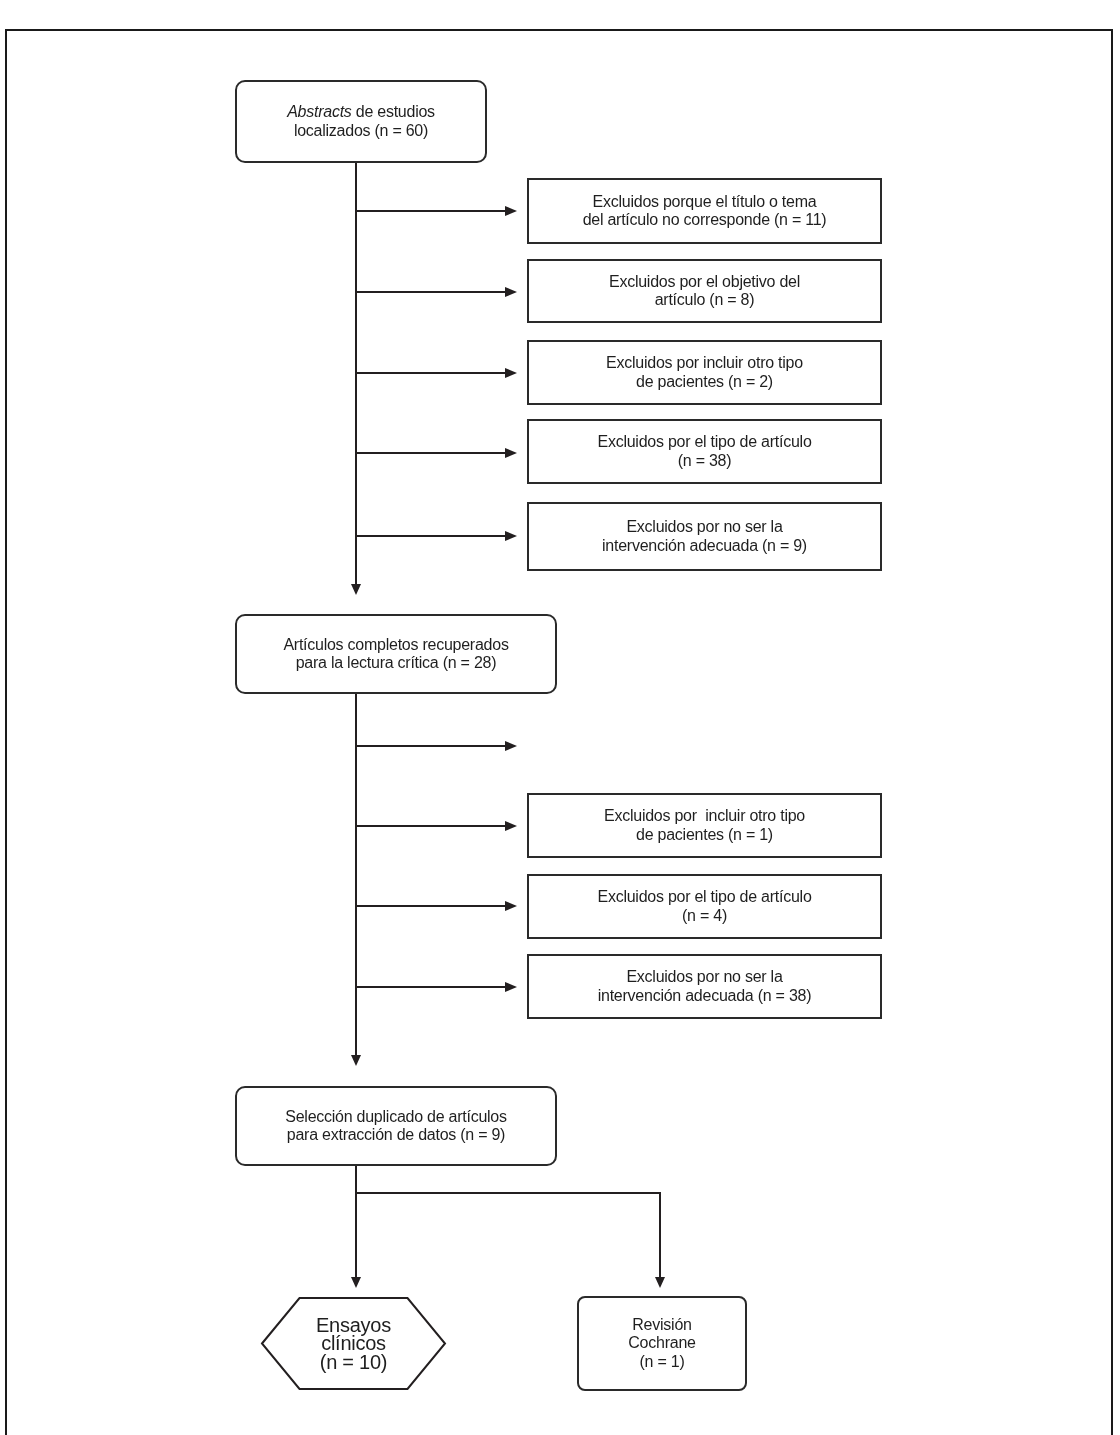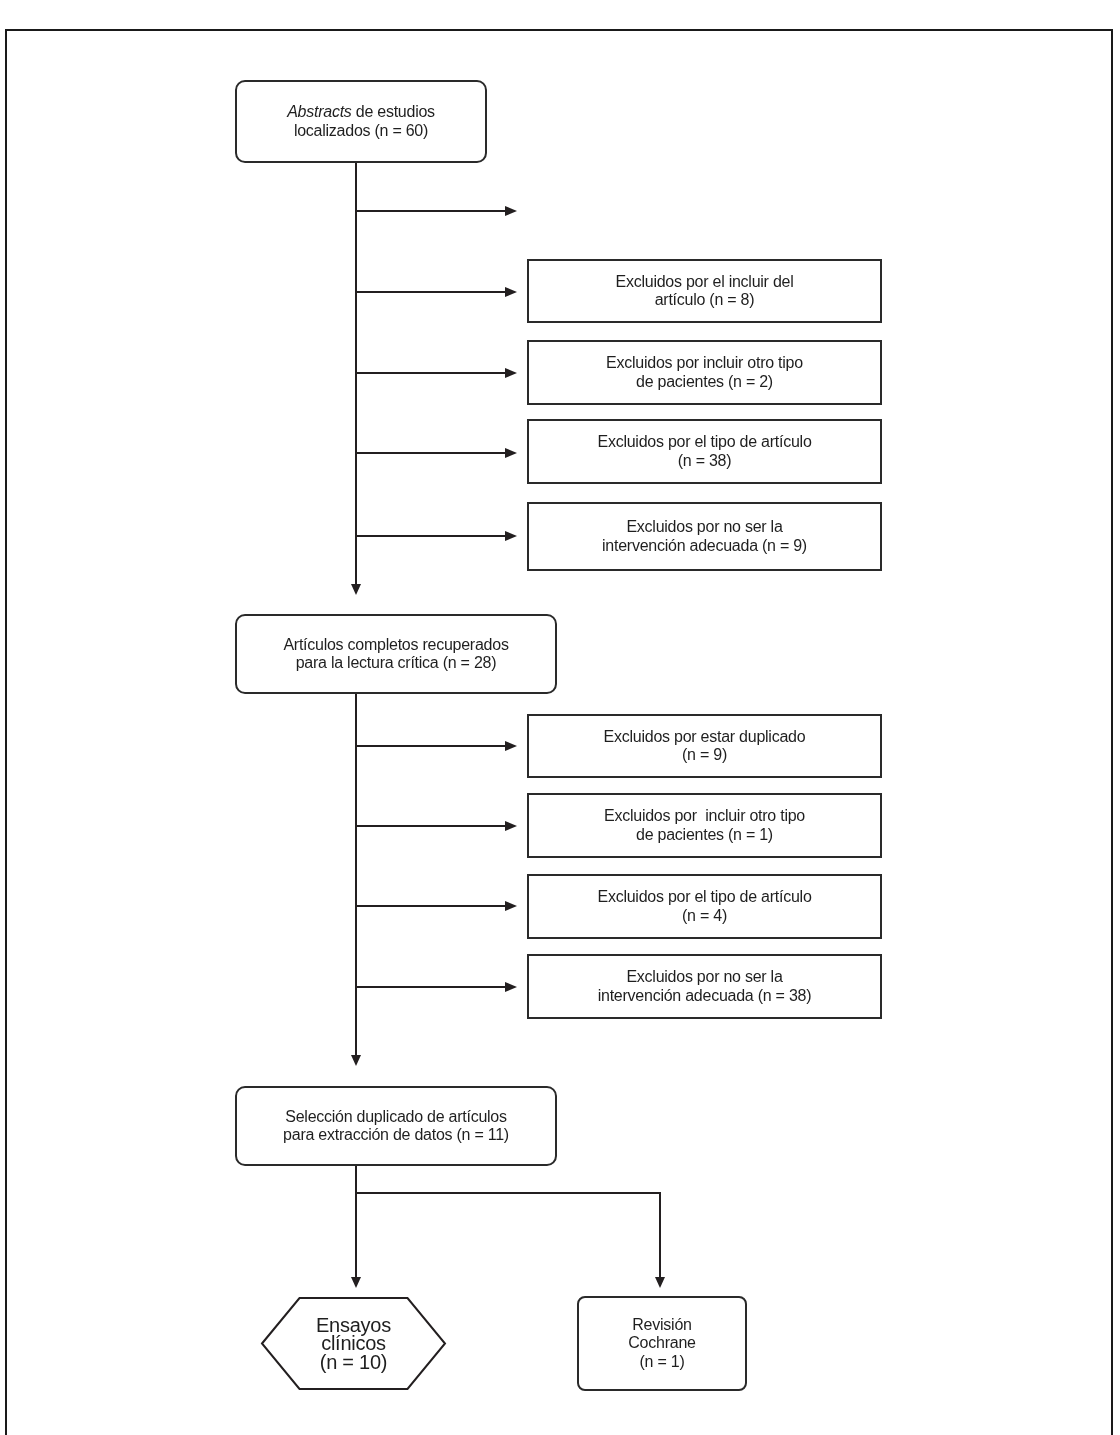--- a/index.html
+++ b/index.html
@@ -80,22 +80,26 @@
   <div class="arrow-right" style="left:505px; top:190px;"></div>
   <div class="hline" style="left:356px; top:275px; width:150px;"></div>
   <div class="arrow-right" style="left:505px; top:271px;"></div>
   <div class="hline" style="left:356px; top:356px; width:150px;"></div>
   <div class="arrow-right" style="left:505px; top:352px;"></div>
   <div class="hline" style="left:356px; top:436px; width:150px;"></div>
   <div class="arrow-right" style="left:505px; top:432px;"></div>
   <div class="hline" style="left:356px; top:519px; width:150px;"></div>
   <div class="arrow-right" style="left:505px; top:515px;"></div>
 
+  <div class="node" style="left:527px; top:162px; width:355px; height:66px;">
+    <div class="line">Excluidos porque el título o tema</div>
+    <div class="line">del artículo no corresponde (n = 11)</div>
+  </div>
   <div class="node" style="left:527px; top:243px; width:355px; height:64px;">
-    <div class="line">Excluidos por el incluir del</div>
+    <div class="line">Excluidos por el objetivo del</div>
     <div class="line">artículo (n = 8)</div>
   </div>
   <div class="node" style="left:527px; top:324px; width:355px; height:65px;">
     <div class="line">Excluidos por incluir otro tipo</div>
     <div class="line">de pacientes (n = 2)</div>
   </div>
   <div class="node" style="left:527px; top:403px; width:355px; height:65px;">
     <div class="line">Excluidos por el tipo de artículo</div>
     <div class="line">(n = 38)</div>
   </div>
@@ -114,40 +118,36 @@
 
   <div class="hline" style="left:356px; top:729px; width:150px;"></div>
   <div class="arrow-right" style="left:505px; top:725px;"></div>
   <div class="hline" style="left:356px; top:809px; width:150px;"></div>
   <div class="arrow-right" style="left:505px; top:805px;"></div>
   <div class="hline" style="left:356px; top:889px; width:150px;"></div>
   <div class="arrow-right" style="left:505px; top:885px;"></div>
   <div class="hline" style="left:356px; top:970px; width:150px;"></div>
   <div class="arrow-right" style="left:505px; top:966px;"></div>
 
-  <div class="node" style="left:527px; top:698px; width:355px; height:64px;">
-    <div class="line">Excluidos por estar duplicado</div>
-    <div class="line">(n = 9)</div>
-  </div>
   <div class="node" style="left:527px; top:777px; width:355px; height:65px;">
     <div class="line">Excluidos por  incluir otro tipo</div>
     <div class="line">de pacientes (n = 1)</div>
   </div>
   <div class="node" style="left:527px; top:858px; width:355px; height:65px;">
     <div class="line">Excluidos por el tipo de artículo</div>
     <div class="line">(n = 4)</div>
   </div>
   <div class="node" style="left:527px; top:938px; width:355px; height:65px;">
     <div class="line">Excluidos por no ser la</div>
     <div class="line">intervención adecuada (n = 38)</div>
   </div>
 
   <div class="node rounded" style="left:235px; top:1070px; width:322px; height:80px;">
     <div class="line">Selección duplicado de artículos</div>
-    <div class="line">para extracción de datos (n = 11)</div>
+    <div class="line">para extracción de datos (n = 9)</div>
   </div>
 
   <div class="vline" style="left:355px; top:1150px; height:28px;"></div>
   <div class="hline" style="left:355px; top:1176px; width:306px;"></div>
   <div class="vline" style="left:355px; top:1176px; height:86px;"></div>
   <div class="arrow-down" style="left:351px; top:1261px;"></div>
   <div class="vline" style="left:659px; top:1176px; height:86px;"></div>
   <div class="arrow-down" style="left:655px; top:1261px;"></div>
 
   <div class="hex-wrap" style="left:260px; top:1280px; width:187px; height:95px;">

